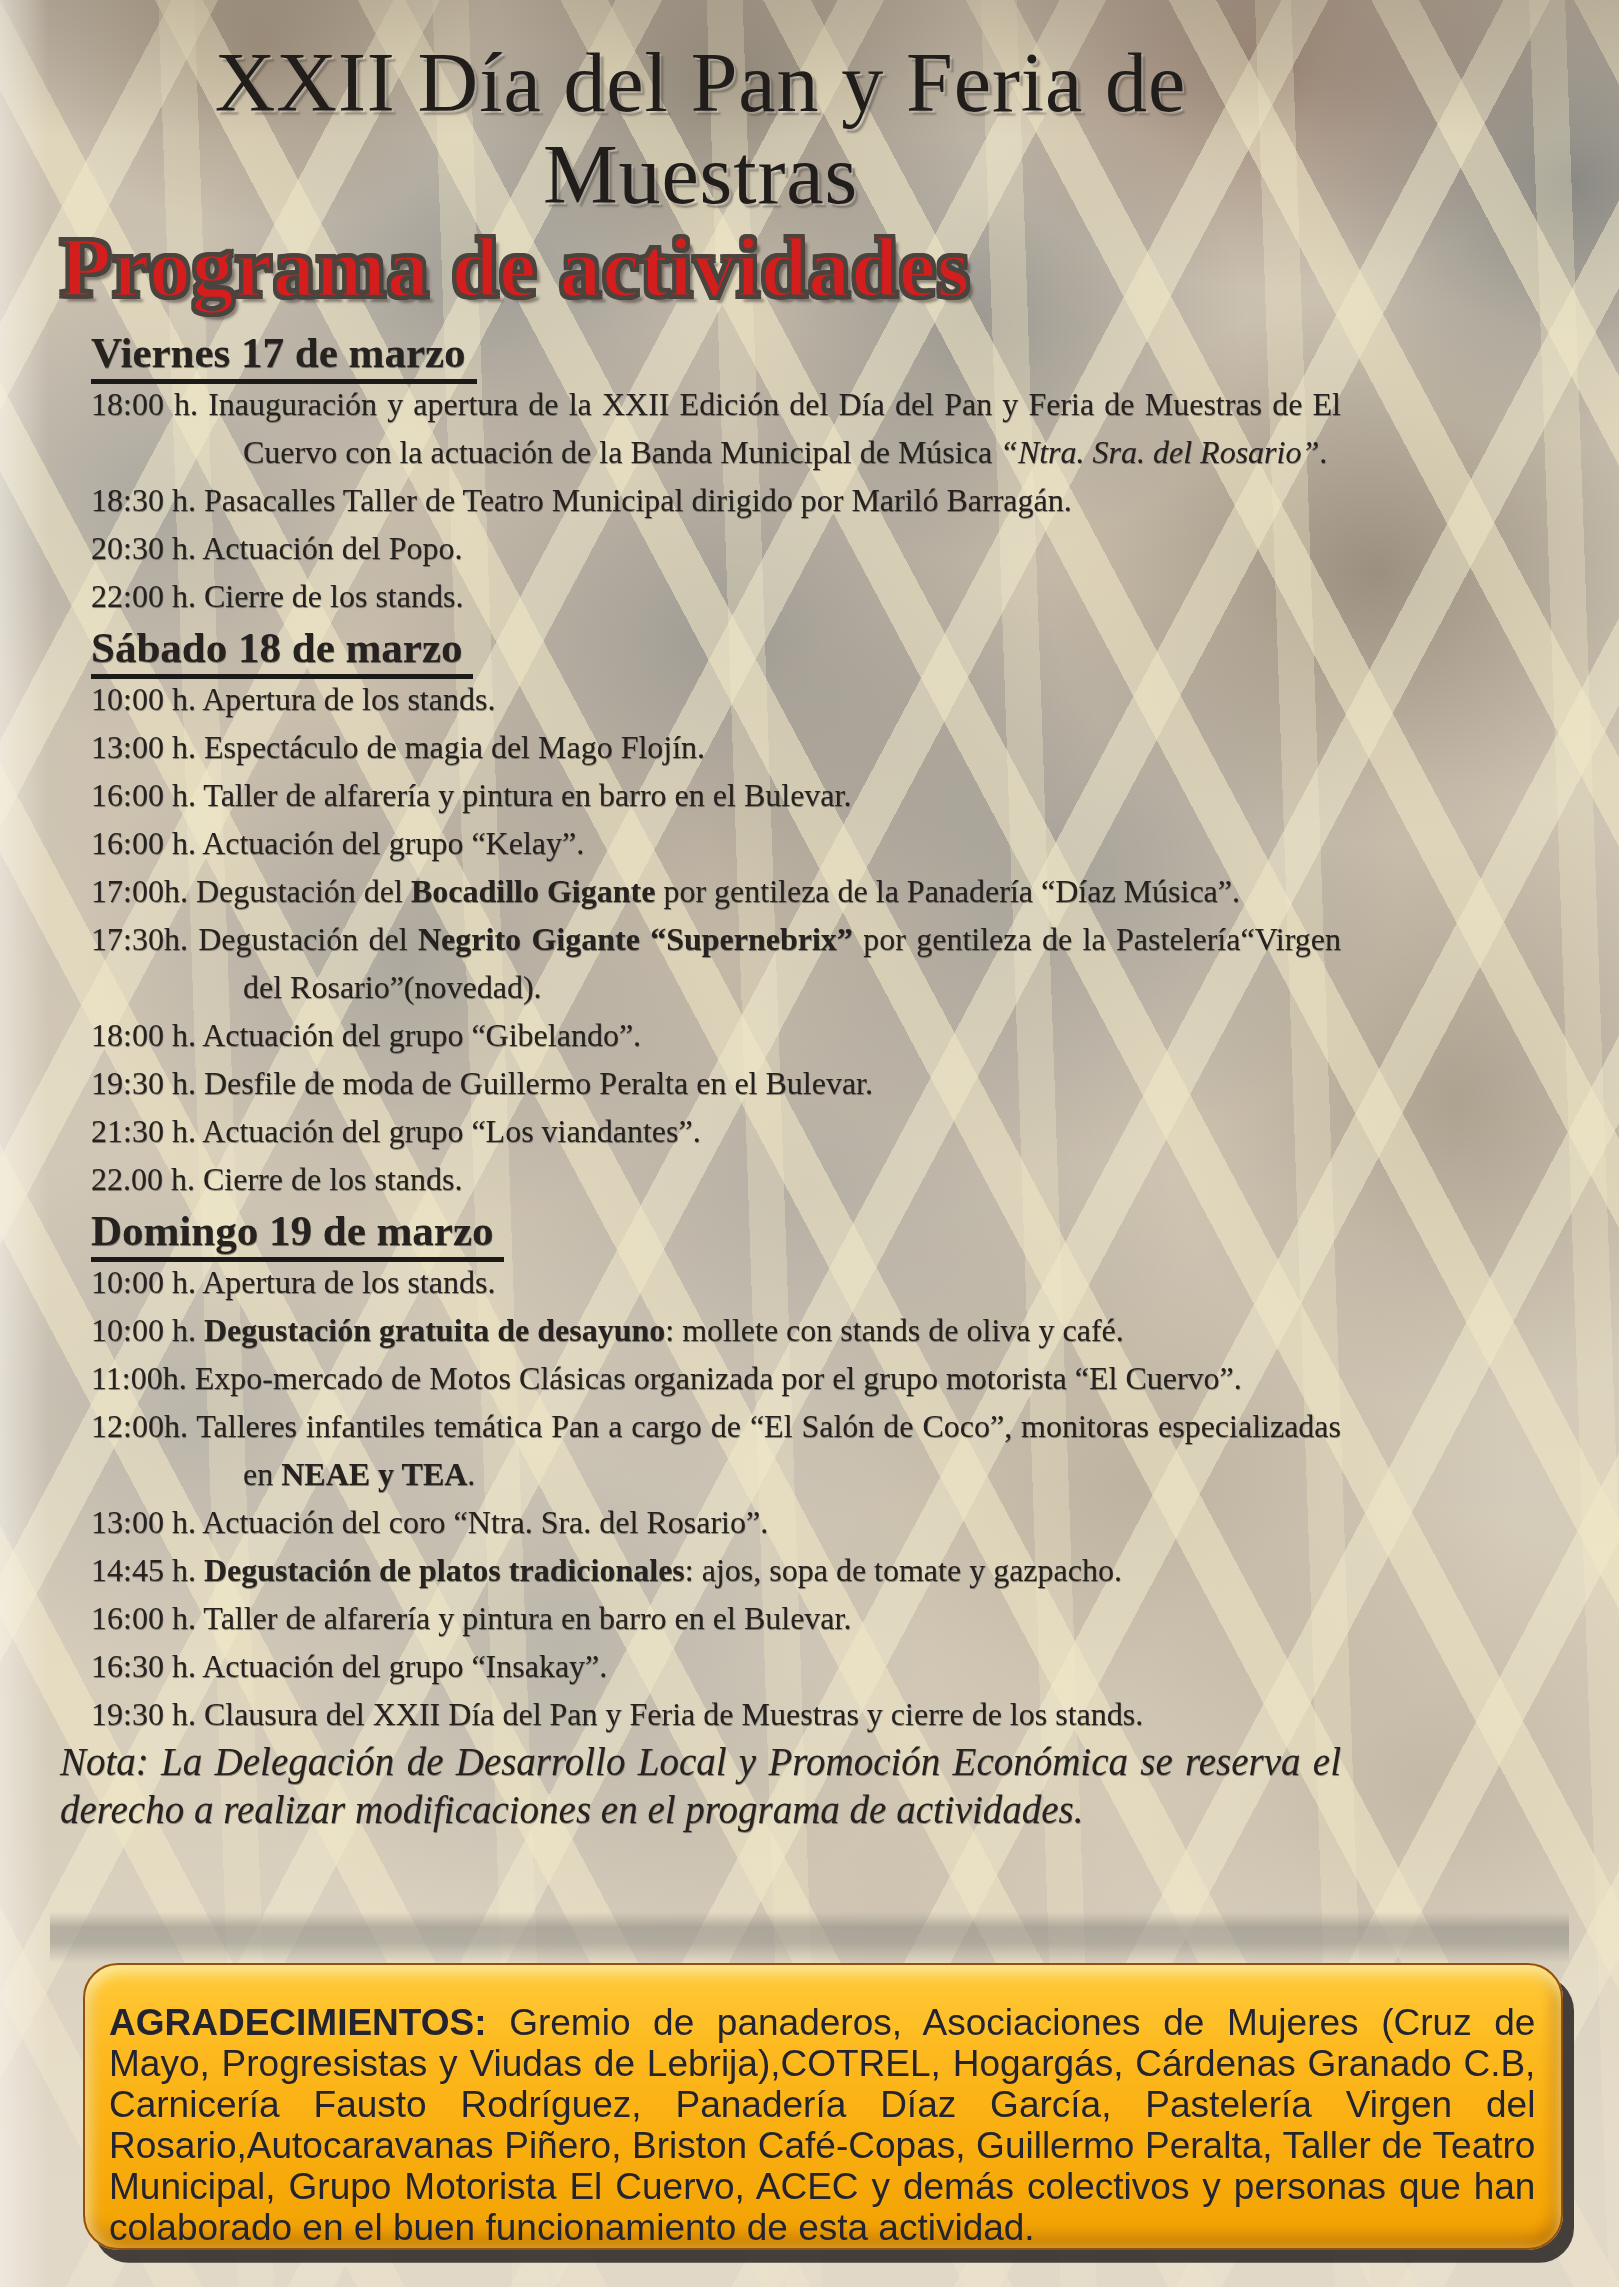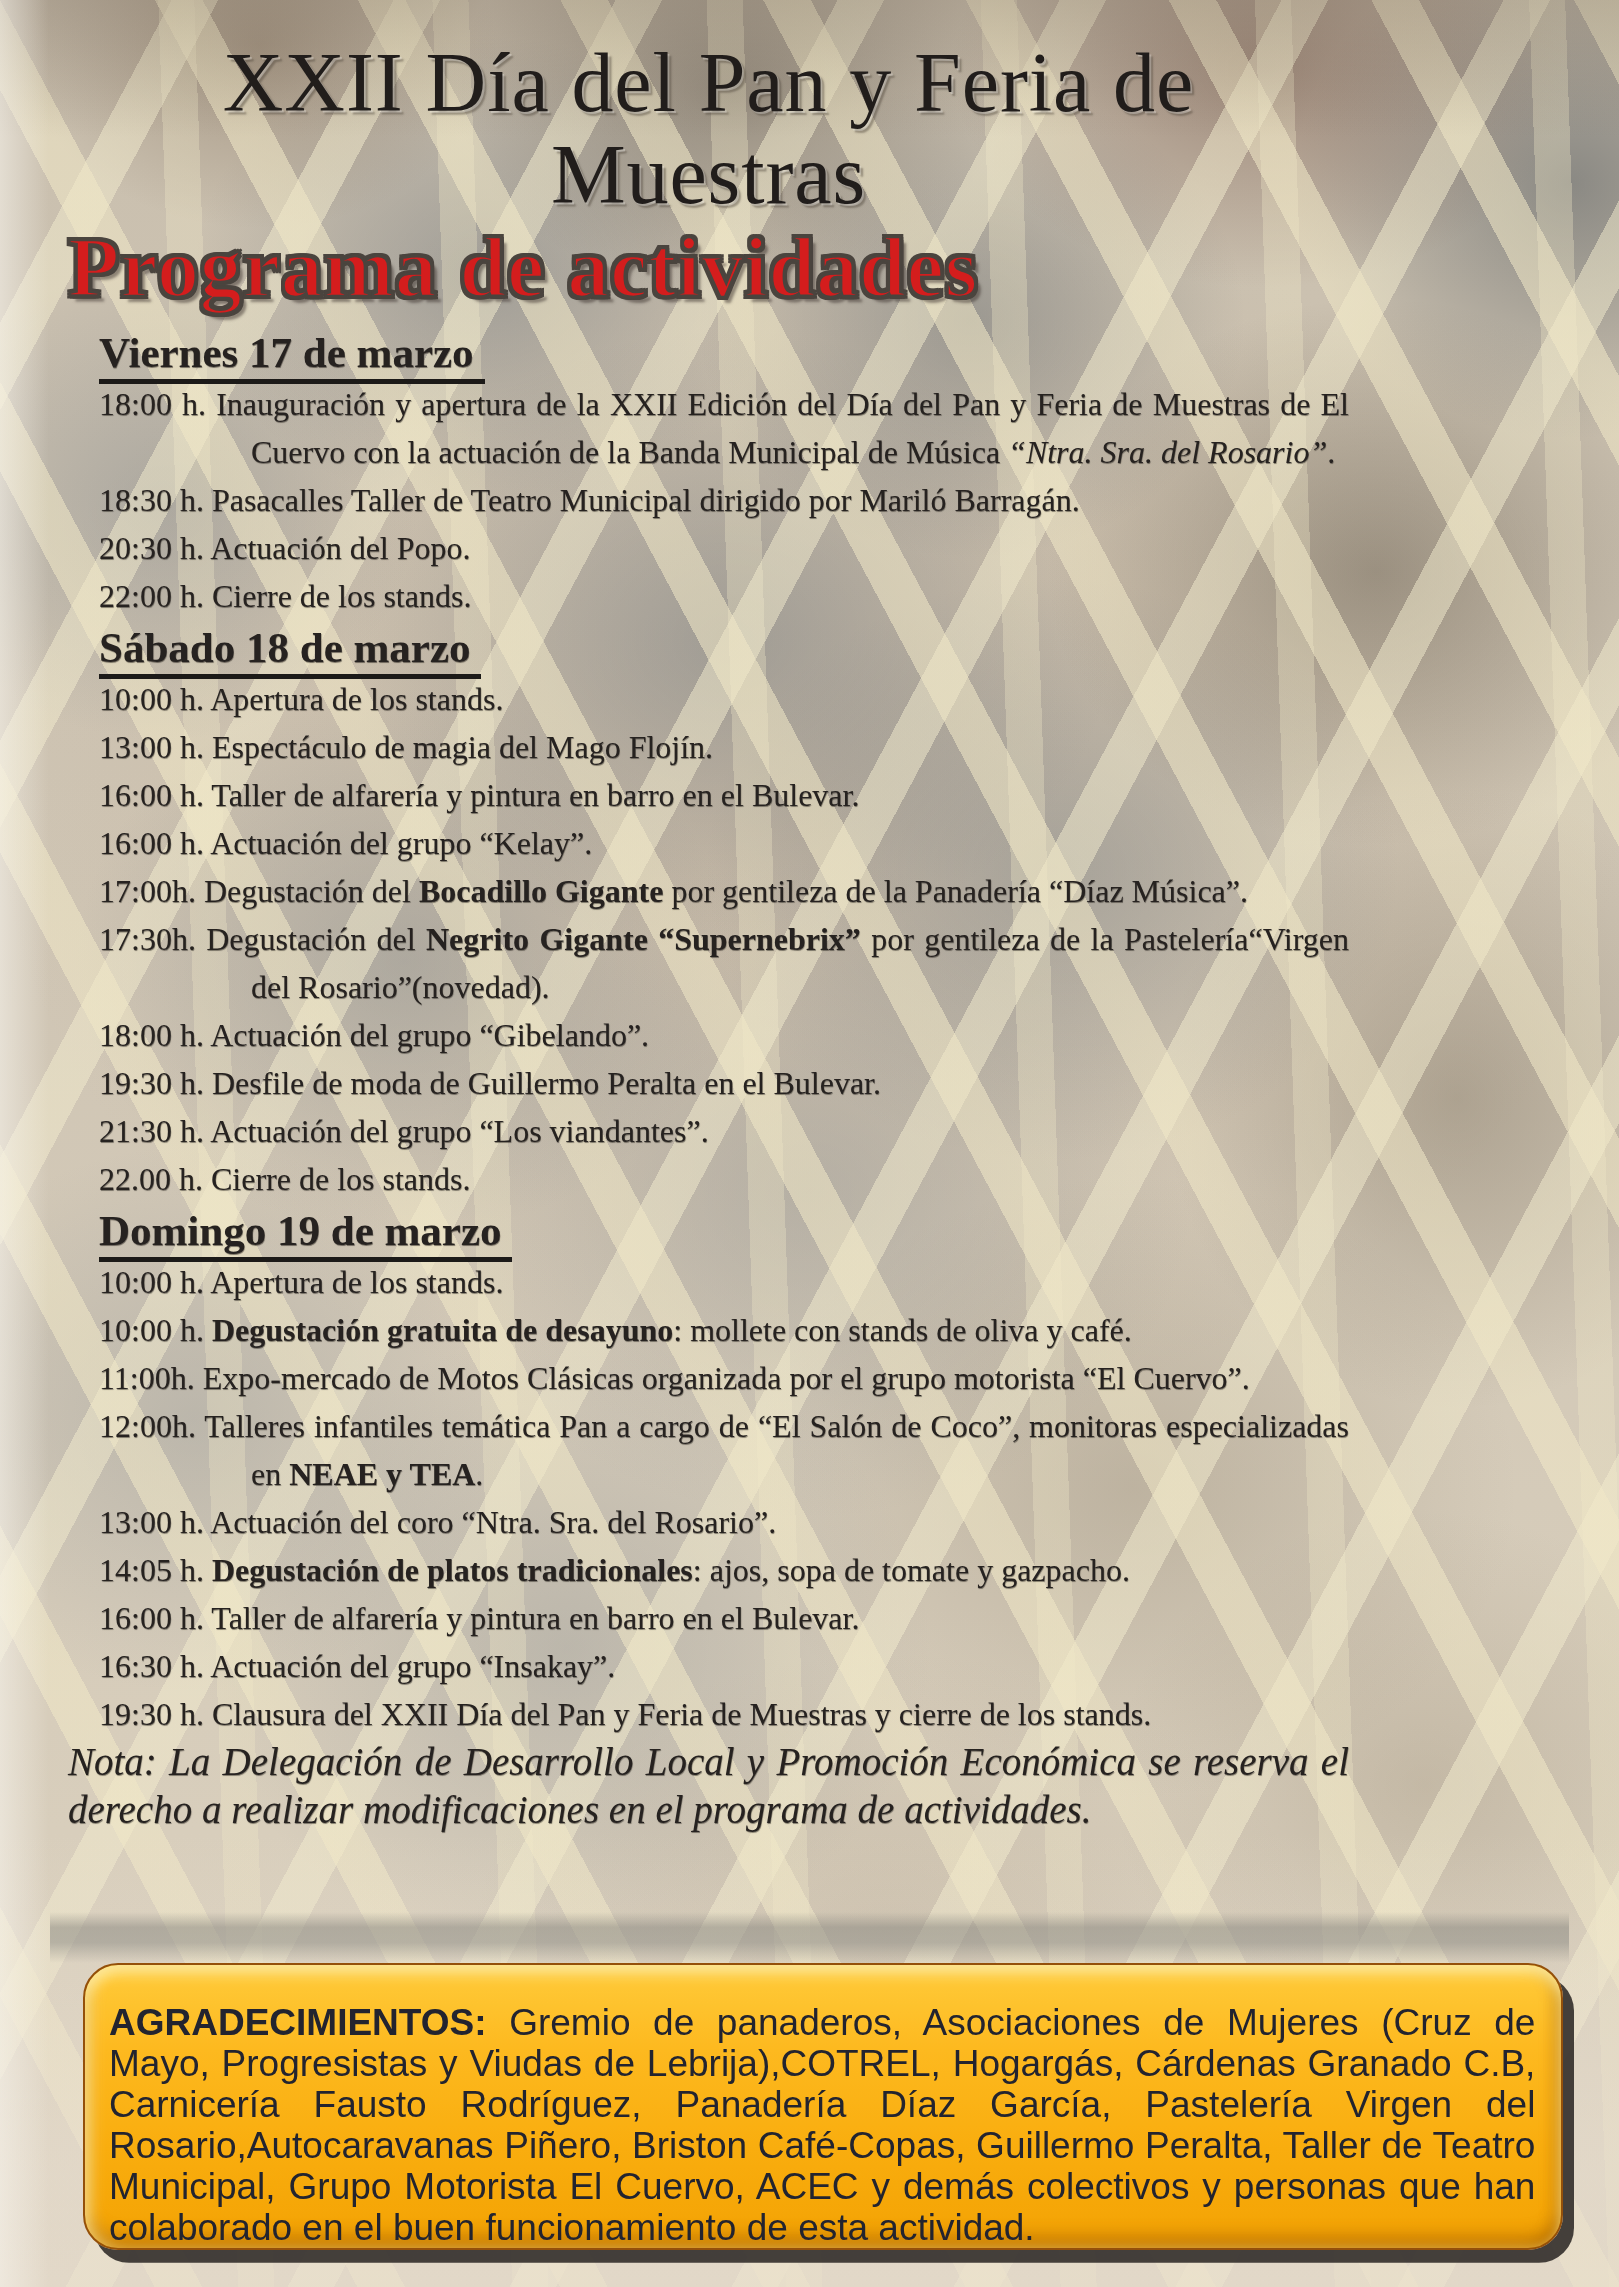--- a/index.html
+++ b/index.html
@@ -27,21 +27,21 @@
       radial-gradient(292px 311px at 90% 48%, rgba(120,108,90,0.4), transparent),
       radial-gradient(384px 329px at 50% 52%, rgba(128,134,138,0.32), transparent),
       radial-gradient(311px 274px at 12% 62%, rgba(130,136,140,0.3), transparent),
       radial-gradient(384px 311px at 70% 65%, rgba(140,128,108,0.32), transparent),
       radial-gradient(365px 311px at 35% 72%, rgba(126,132,136,0.3), transparent),
       radial-gradient(311px 274px at 88% 78%, rgba(150,136,114,0.3), transparent),
       radial-gradient(420px 292px at 55% 85%, rgba(165,150,128,0.28), transparent),
       radial-gradient(822px 640px at 50% 35%, rgba(170,135,100,0.18), transparent),
       linear-gradient(180deg,#c9bfae 0%, #cfc5b4 40%, #d6ccba 70%, #dcd2c0 100%);
   }
-  #content{position:absolute;left:8px;top:0;width:1401px;padding:37px 60px 0 60px;box-sizing:border-box;}
+  #content{position:absolute;left:0;top:0;width:1401px;padding:37px 60px 0 60px;box-sizing:border-box;}
   .t1{
     margin:0;text-align:center;font-size:84px;line-height:92px;font-weight:400;
     color:#211d1b;letter-spacing:0.9px;
     text-shadow:1.8px 1.8px 0 rgba(255,255,255,0.28), 3.7px 3.7px 1.8px rgba(80,70,60,0.45);
   }
   .t2{
     margin:1.8px 0 0 0;font-size:84px;line-height:89px;font-weight:700;
     color:#d41d1d;letter-spacing:0.9px;
     -webkit-text-stroke:2.7px #4a443e;
     text-shadow:2.7px 2.7px 0 #4a443e,-2.7px 2.7px 0 #4a443e,2.7px -2.7px 0 #4a443e,-2.7px -2.7px 0 #4a443e,
@@ -107,21 +107,21 @@
         <div class="entry"><span>18:00 h. Actuación del grupo “Gibelando”.</span></div>
         <div class="entry"><span>19:30 h. Desfile de moda de Guillermo Peralta en el Bulevar.</span></div>
         <div class="entry"><span>21:30 h. Actuación del grupo “Los viandantes”.</span></div>
         <div class="entry"><span>22.00 h. Cierre de los stands.</span></div>
         <div class="day-heading"><span class="day-underline">Domingo 19 de marzo</span></div>
         <div class="entry"><span>10:00 h. Apertura de los stands.</span></div>
         <div class="entry"><span>10:00 h. </span><span class="b">Degustación gratuita de desayuno</span><span>: mollete con stands de oliva y café.</span></div>
         <div class="entry"><span>11:00h. Expo-mercado de Motos Clásicas organizada por el grupo motorista “El Cuervo”.</span></div>
         <div class="entry"><span>12:00h. Talleres infantiles temática Pan a cargo de “El Salón de Coco”, monitoras especializadas en </span><span class="b">NEAE y TEA</span><span>.</span></div>
         <div class="entry"><span>13:00 h. Actuación del coro “Ntra. Sra. del Rosario”.</span></div>
-        <div class="entry"><span>14:05 h. </span><span class="b">Degustación de platos tradicionales</span><span>: ajos, sopa de tomate y gazpacho.</span></div>
+        <div class="entry"><span>14:45 h. </span><span class="b">Degustación de platos tradicionales</span><span>: ajos, sopa de tomate y gazpacho.</span></div>
         <div class="entry"><span>16:00 h. Taller de alfarería y pintura en barro en el Bulevar.</span></div>
         <div class="entry"><span>16:30 h. Actuación del grupo “Insakay”.</span></div>
         <div class="entry"><span>19:30 h. Clausura del XXII Día del Pan y Feria de Muestras y cierre de los stands.</span></div>
       </div>
     <p id="note">Nota: La Delegación de Desarrollo Local y Promoción Económica se reserva el derecho a realizar modificaciones en el programa de actividades.</p>
   </div>
 
   <div id="gray-band"></div>
 
   <div id="ack-box">

